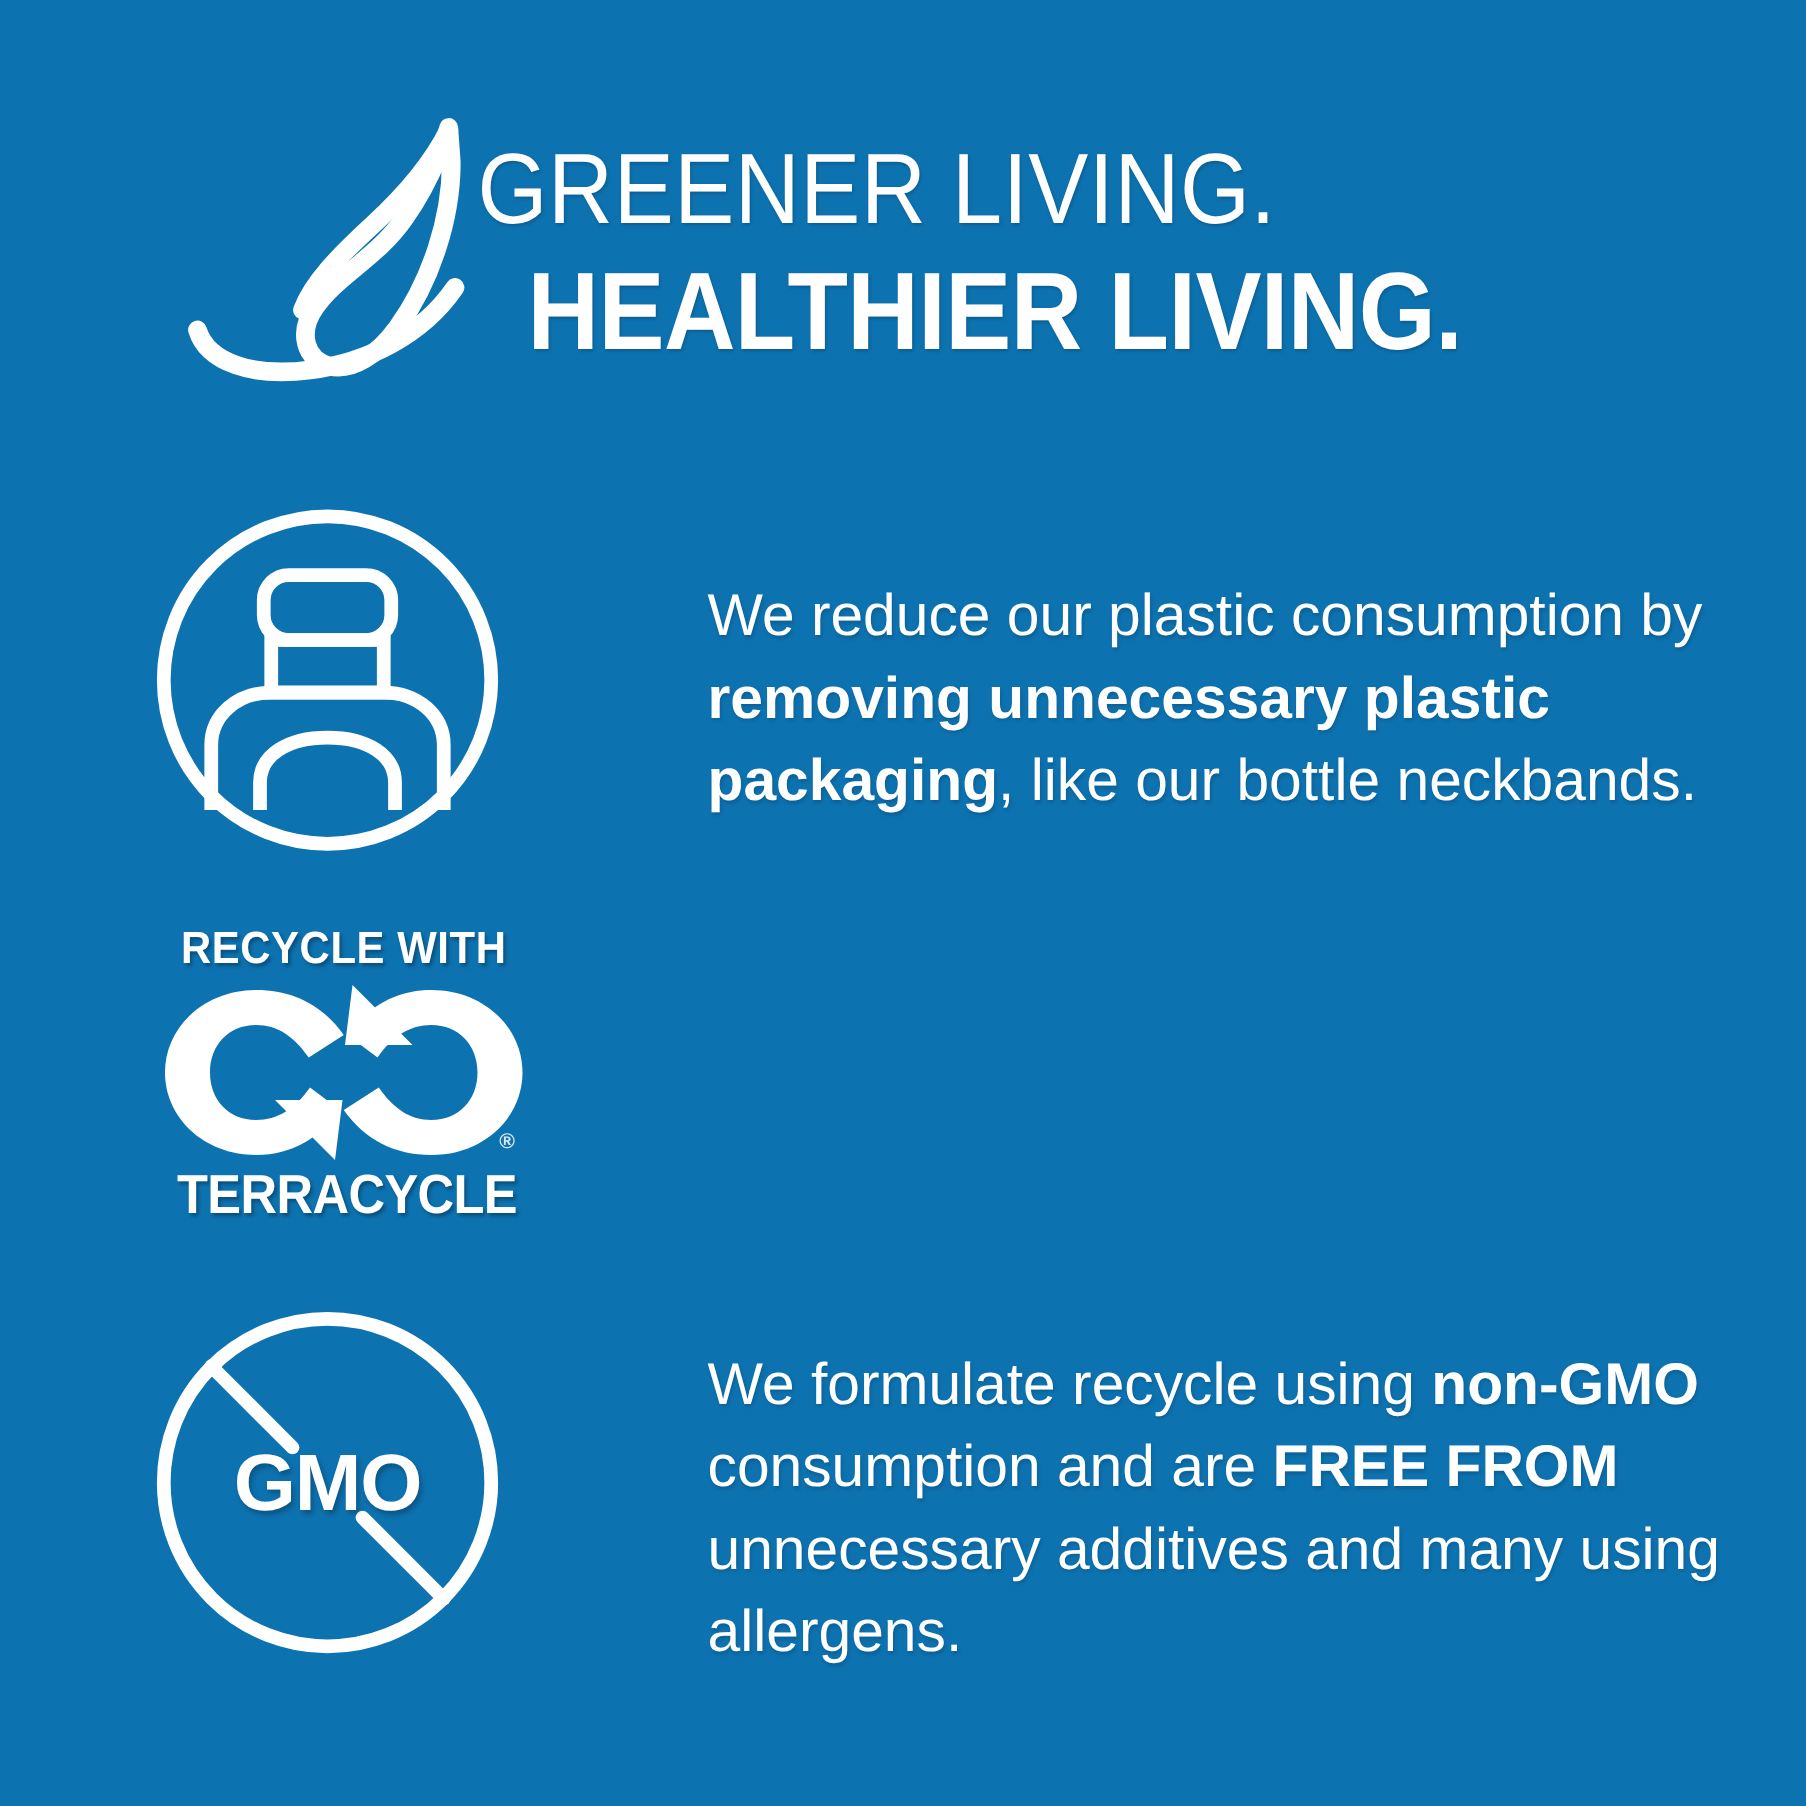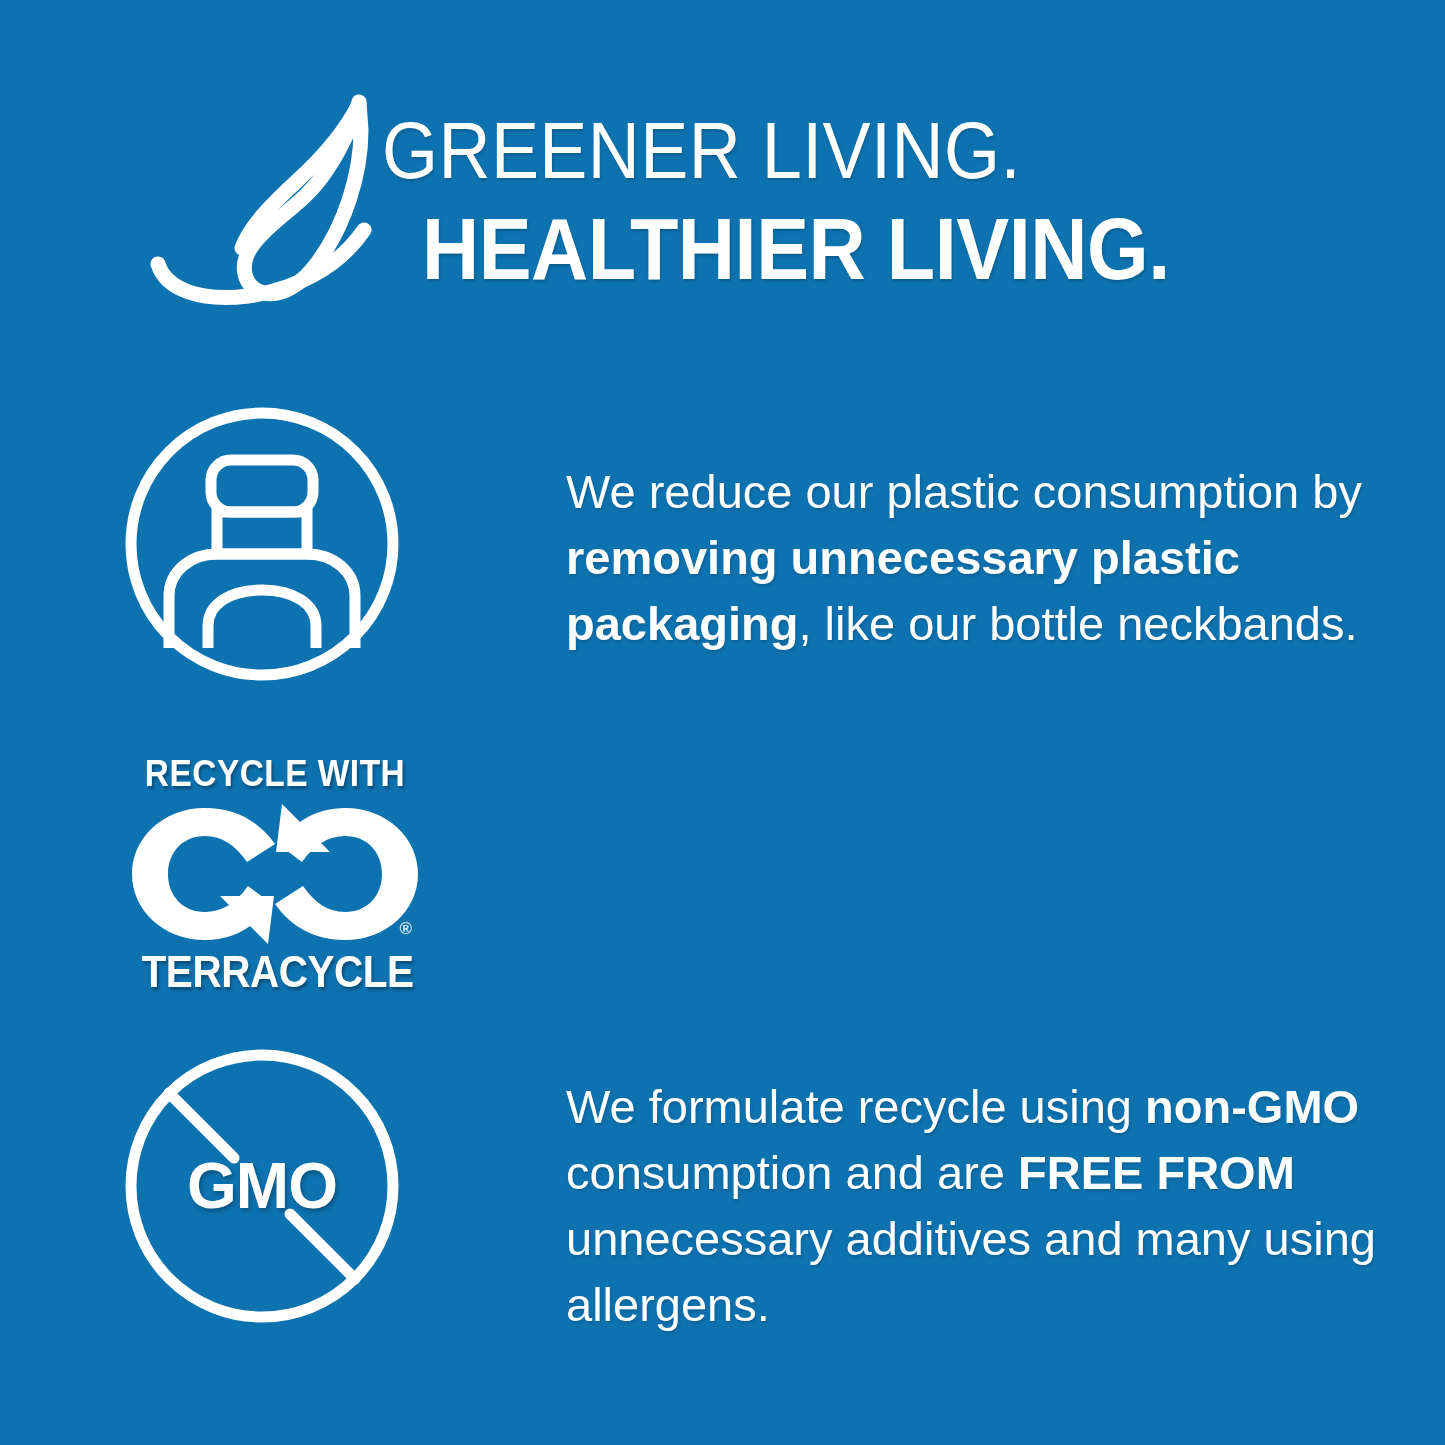--- a/index.html
+++ b/index.html
@@ -118,21 +118,21 @@
   .row-text sup {
     font-size: 0.5em;
     vertical-align: super;
     line-height: 0;
   }
 
   
   .tc-badge {
     position: absolute;
     left: 130px;
-    top: 16px;
+    top: 0;
     width: 290px;
     height: 250px;
   }
 
   .tc-top {
     position: absolute;
     left: 0;
     top: 2px;
     width: 290px;
     text-align: center;

